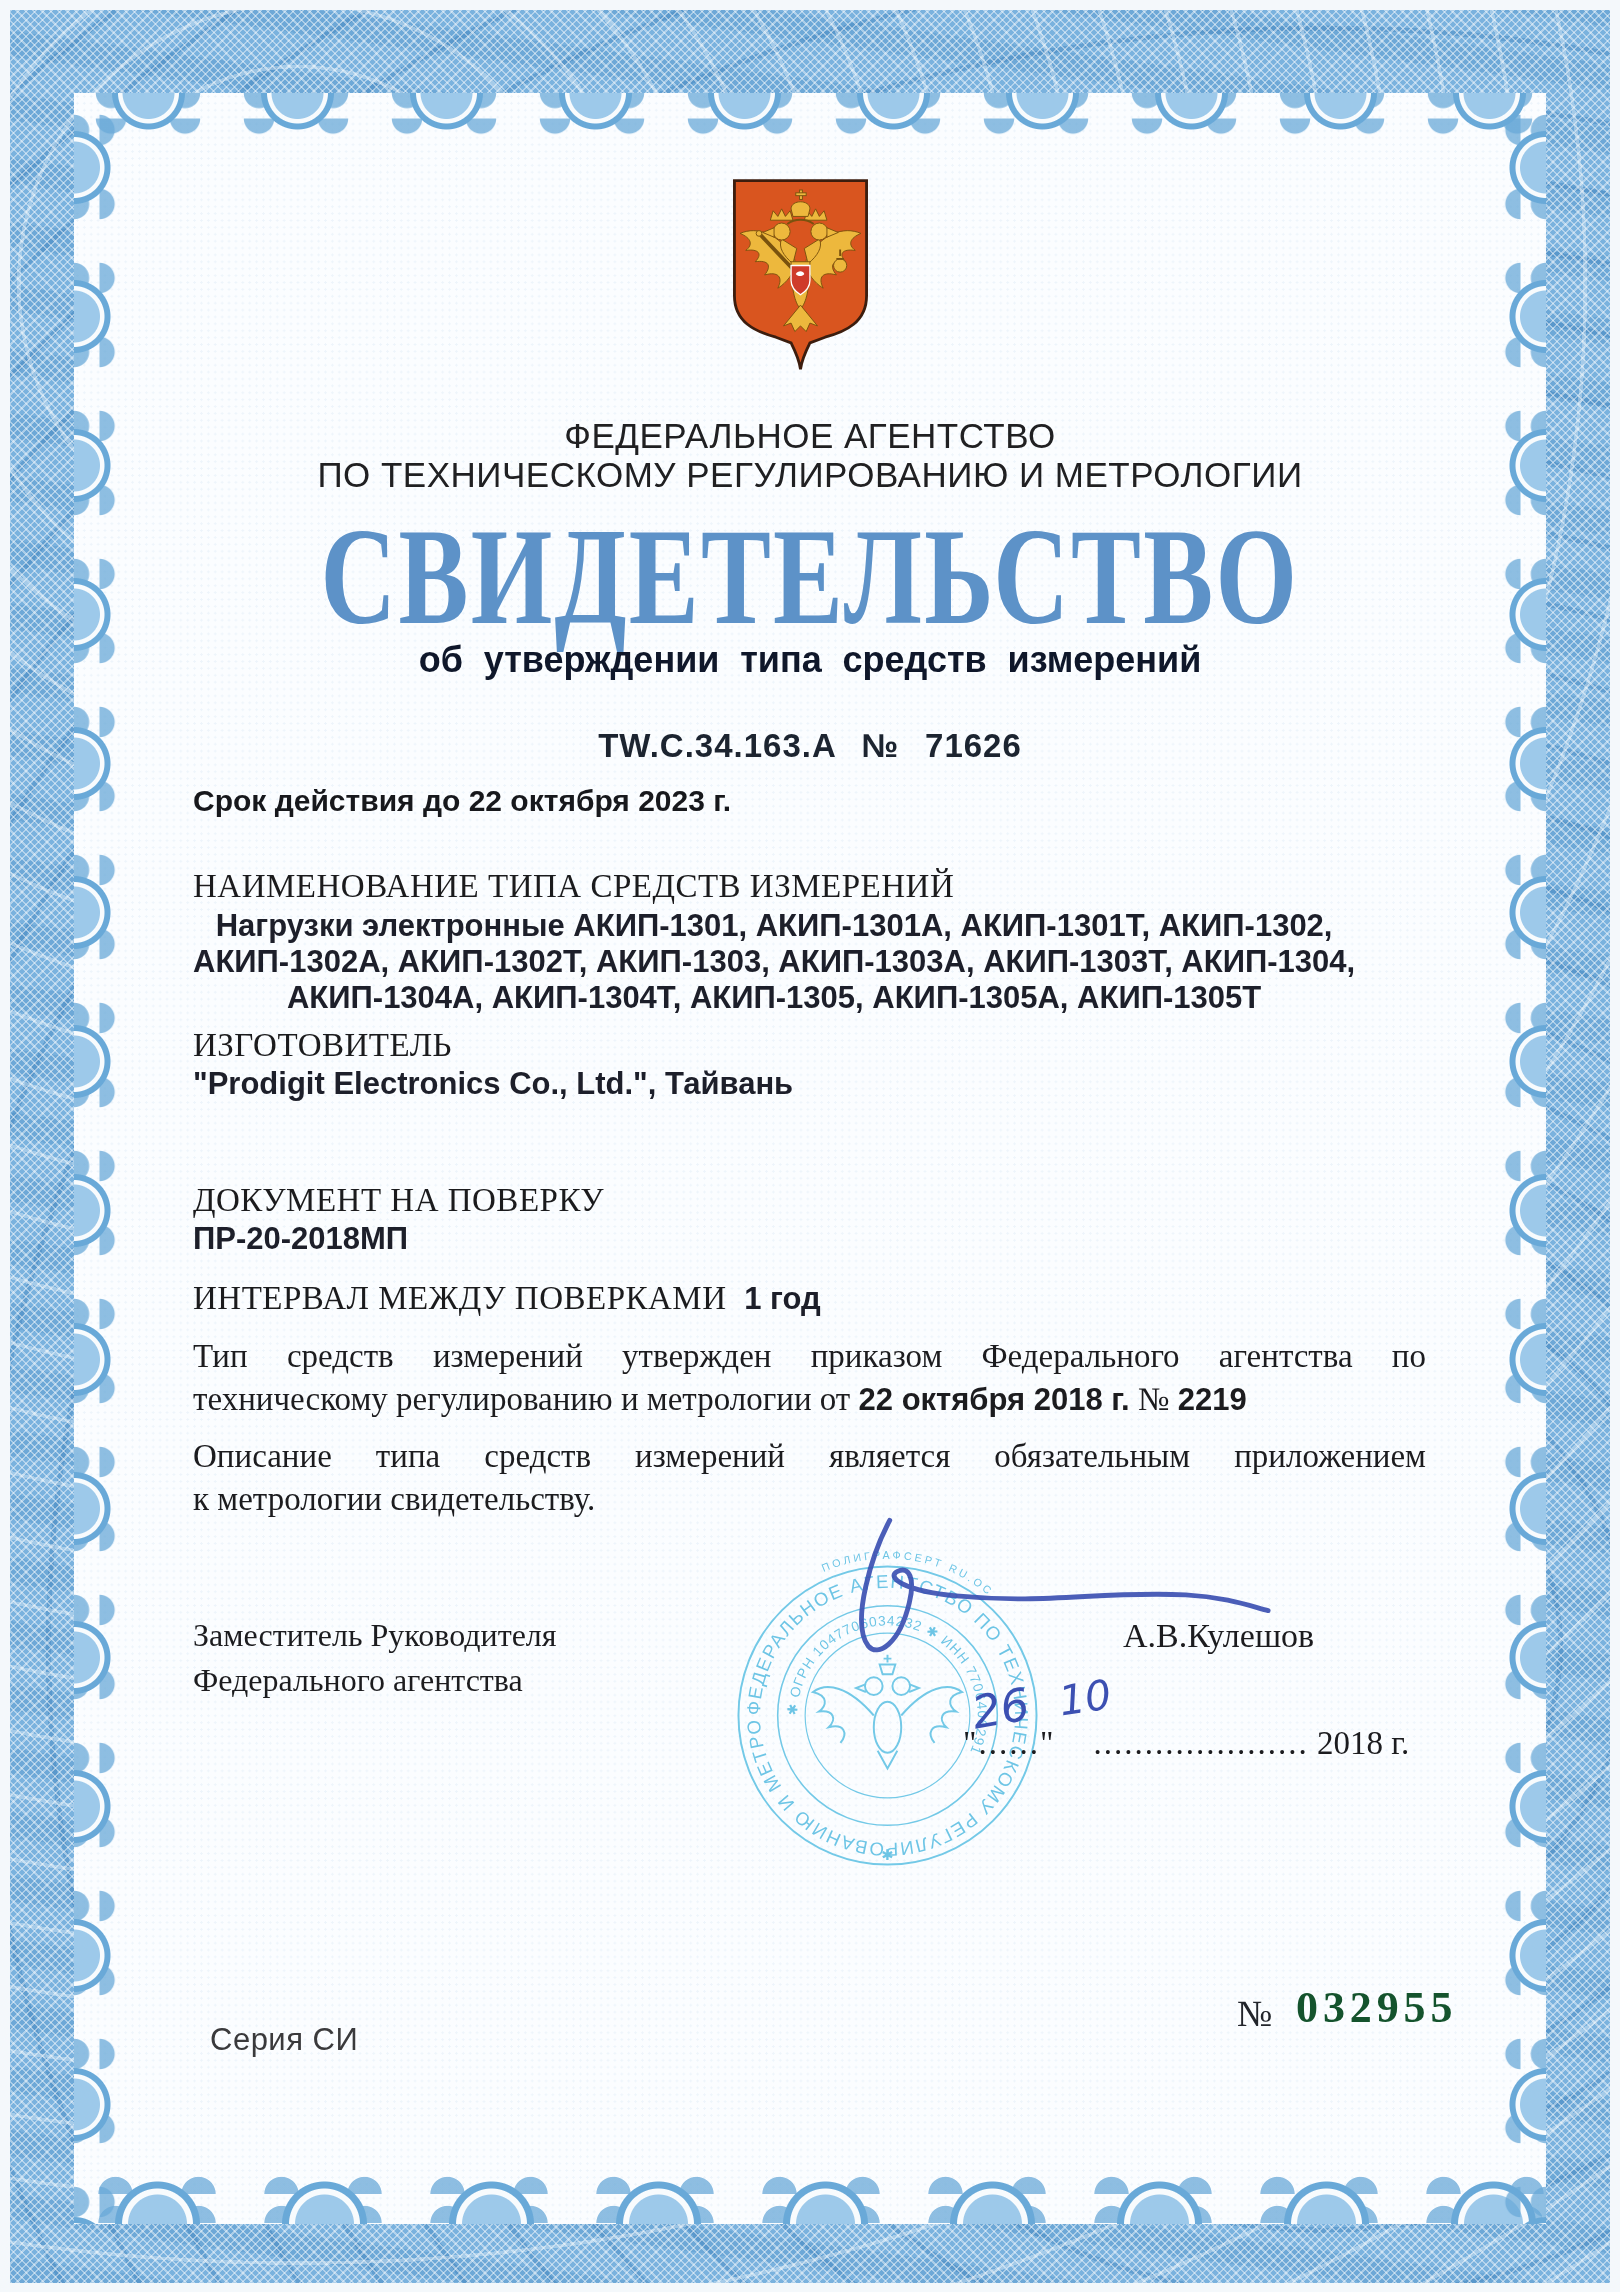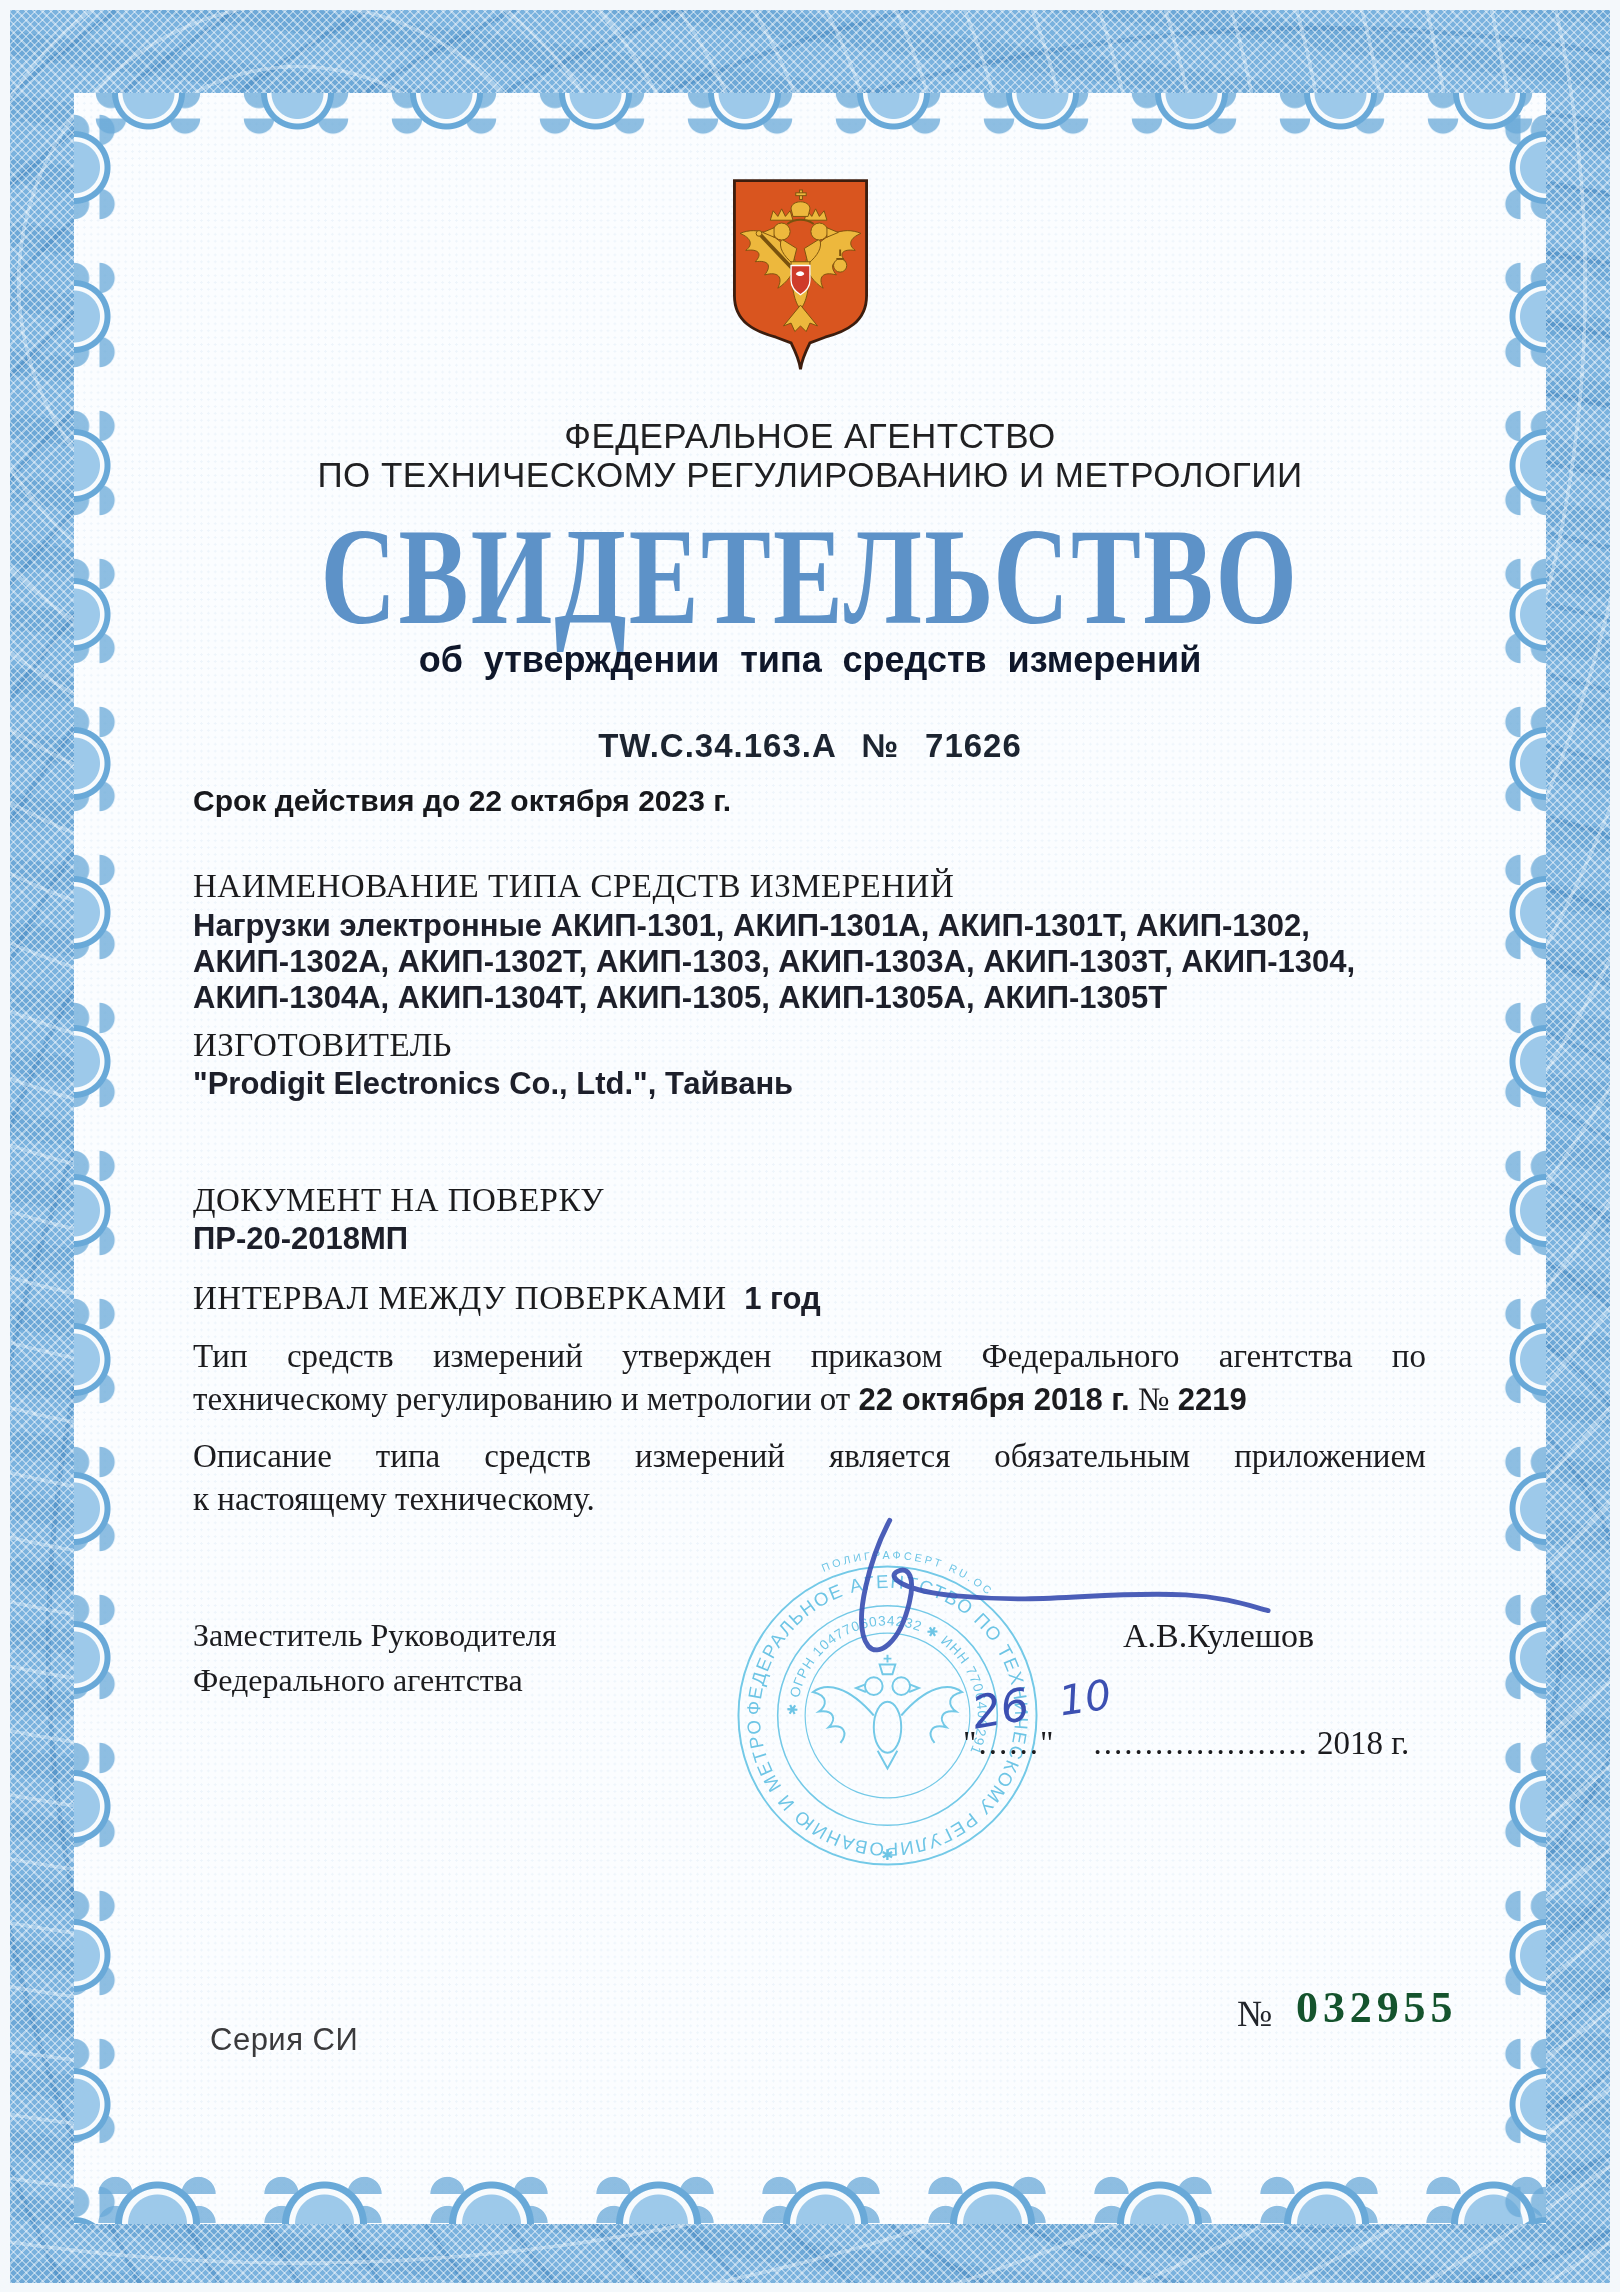--- a/index.html
+++ b/index.html
@@ -122,21 +122,21 @@
 
   <div class="abs center serif title">
     <span class="squeeze">СВИДЕТЕЛЬСТВО</span>
   </div>
   <div class="abs center sans-b subtitle">об утверждении типа средств измерений</div>
   <div class="abs center sans-b numline">TW.C.34.163.A  №  71626</div>
 
   <div class="abs sans-b" style="left:193px;top:784px;font-size:30px;color:#17181c;">Срок действия до  22 октября 2023 г.</div>
 
   <div class="abs serif label" style="left:193px;top:868px;">НАИМЕНОВАНИЕ ТИПА СРЕДСТВ ИЗМЕРЕНИЙ</div>
-  <div class="abs sans-b val" style="left:193px;top:908px;line-height:36px;">
+  <div class="abs sans-b val" style="left:193px;top:908px;line-height:36px;text-align:center;">
     <span style="display:block">Нагрузки электронные АКИП-1301, АКИП-1301А, АКИП-1301Т, АКИП-1302,</span>
     <span style="display:block">АКИП-1302А, АКИП-1302Т, АКИП-1303, АКИП-1303А, АКИП-1303Т, АКИП-1304,</span>
     <span style="display:block">АКИП-1304А, АКИП-1304Т, АКИП-1305, АКИП-1305А, АКИП-1305Т</span>
   </div>
 
   <div class="abs serif label" style="left:193px;top:1027px;">ИЗГОТОВИТЕЛЬ</div>
   <div class="abs sans-b val" style="left:193px;top:1066px;">"Prodigit Electronics Co., Ltd.", Тайвань</div>
 
 
   <div class="abs serif label" style="left:193px;top:1182px;">ДОКУМЕНТ НА ПОВЕРКУ</div>
@@ -147,21 +147,21 @@
     <span class="sans-b val" style="margin-left:13.7px;">1 год</span>
   </div>
 
   <div class="abs para serif" style="top:1335px;">
     <span class="just">Тип средств измерений утвержден приказом Федерального агентства по</span>
     <span style="display:block"><span>техническому регулированию и метрологии от </span><span class="sans-b" style="font-size:31px;">22 октября 2018 г.</span><span> № </span><span class="sans-b" style="font-size:31px;">2219</span></span>
   </div>
 
   <div class="abs para serif" style="top:1435px;">
     <span class="just">Описание типа средств измерений является обязательным приложением</span>
-    <span style="display:block">к настоящему техническому.</span>
+    <span style="display:block">к метрологии свидетельству.</span>
   </div>
 
   <svg class="abs" style="left:711px;top:1539px;opacity:.82;" width="353" height="353" viewBox="0 0 360 360">
     <defs>
       <path id="ringPath" d="M 50 180 A 130 130 0 1 1 310 180 A 130 130 0 1 1 50 180"></path>
       <path id="innerPath" d="M 88 180 A 92 92 0 1 1 272 180 A 92 92 0 1 1 88 180"></path>
       <path id="microPath" d="M 41.4 100 A 160 160 0 0 1 318.6 100"></path>
     </defs>
     <circle cx="180" cy="180" r="152" fill="none" stroke="#56bee2" stroke-width="2"></circle>
     <circle cx="180" cy="180" r="112" fill="none" stroke="#56bee2" stroke-width="1.6"></circle>

